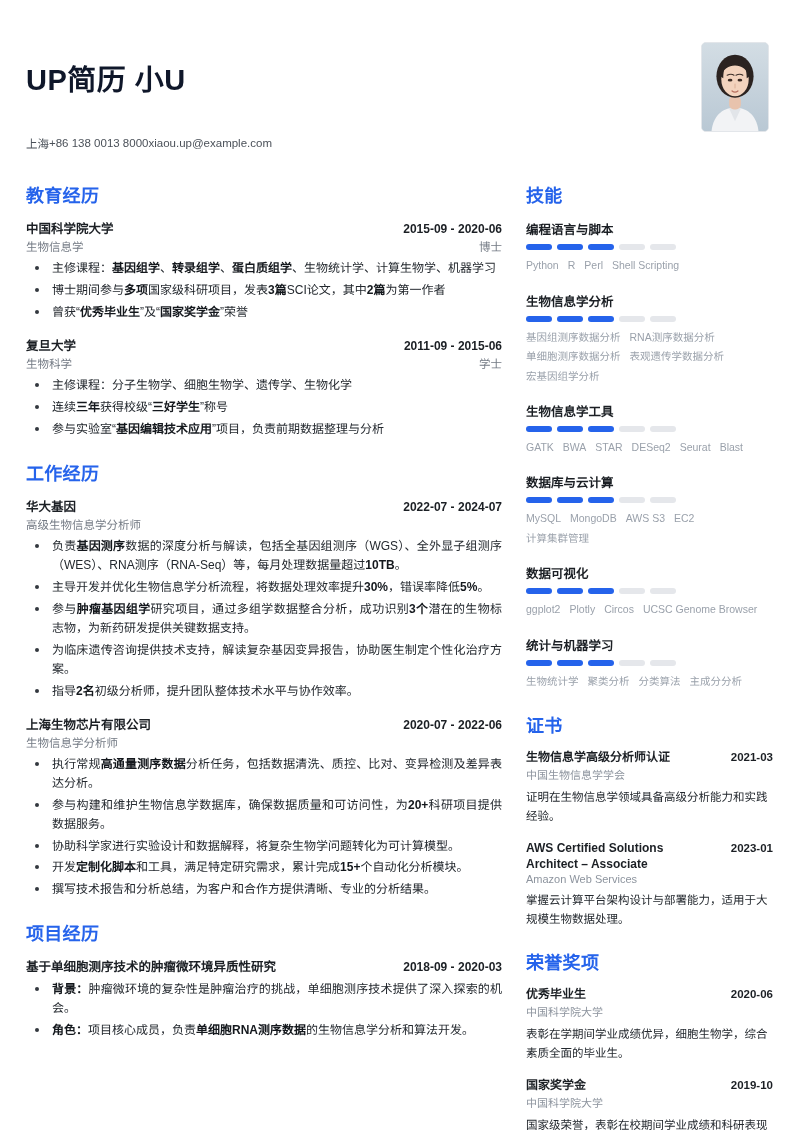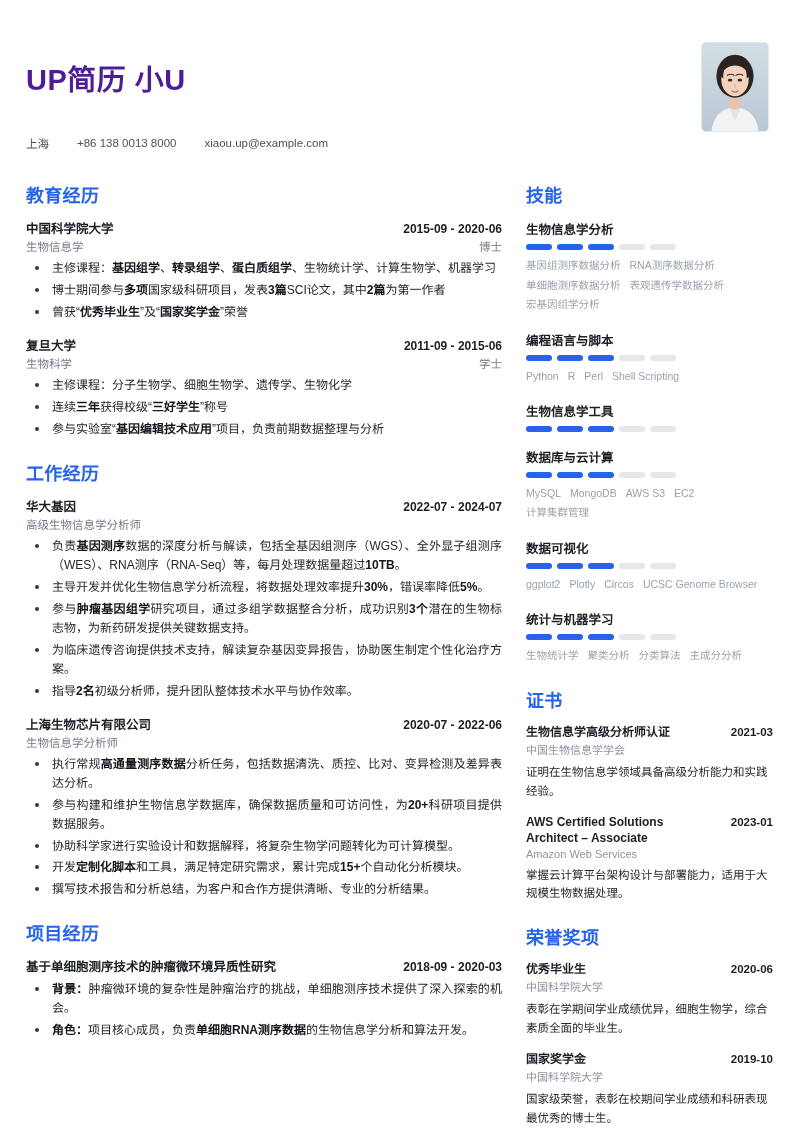--- a/index.html
+++ b/index.html
@@ -28,28 +28,27 @@
     display: flex;
     align-items: flex-start;
     justify-content: space-between;
     padding-top: 12px;
   }
   .header-left { flex: 1 1 auto; padding-top: 24px; }
   .full-name {
     font-size: 29px;
     font-weight: 700;
     letter-spacing: 0.5px;
-    color: #4c1d95;
+    color: #0f172a;
     line-height: 1.15;
   }
   .contact-row {
     margin-top: 38px;
     display: flex;
     align-items: center;
-    gap: 28px;
     font-size: 11.5px;
     color: #4b5159;
   }
   .contact-item { white-space: nowrap; }
 
   .avatar {
     width: 68px;
     height: 90px;
     border-radius: 5px;
     overflow: hidden;
@@ -360,50 +359,51 @@
       </div>
 
     </div>
 
     <div class="col-side">
 
       <div class="section">
         <div class="section-title">技能</div>
         <div>
             <div class="skill-group">
+              <div class="skill-name">编程语言与脚本</div>
+              <div class="skill-bars">
+                <span class="bar on"></span>
+                <span class="bar on"></span>
+                <span class="bar on"></span>
+                <span class="bar"></span>
+                <span class="bar"></span>
+              </div>
+              <div class="skill-tags"><span class="tag">Python</span><span class="tag">R</span><span class="tag">Perl</span><span class="tag">Shell Scripting</span></div>
+            </div>
+            <div class="skill-group">
               <div class="skill-name">生物信息学分析</div>
               <div class="skill-bars">
                 <span class="bar on"></span>
                 <span class="bar on"></span>
                 <span class="bar on"></span>
                 <span class="bar"></span>
                 <span class="bar"></span>
               </div>
               <div class="skill-tags"><span class="tag">基因组测序数据分析</span><span class="tag">RNA测序数据分析</span><span class="tag">单细胞测序数据分析</span><span class="tag">表观遗传学数据分析</span><span class="tag">宏基因组学分析</span></div>
             </div>
             <div class="skill-group">
-              <div class="skill-name">编程语言与脚本</div>
-              <div class="skill-bars">
-                <span class="bar on"></span>
-                <span class="bar on"></span>
-                <span class="bar on"></span>
-                <span class="bar"></span>
-                <span class="bar"></span>
-              </div>
-              <div class="skill-tags"><span class="tag">Python</span><span class="tag">R</span><span class="tag">Perl</span><span class="tag">Shell Scripting</span></div>
-            </div>
-            <div class="skill-group">
               <div class="skill-name">生物信息学工具</div>
               <div class="skill-bars">
                 <span class="bar on"></span>
                 <span class="bar on"></span>
                 <span class="bar on"></span>
                 <span class="bar"></span>
                 <span class="bar"></span>
               </div>
+              <div class="skill-tags"><span class="tag">GATK</span><span class="tag">BWA</span><span class="tag">STAR</span><span class="tag">DESeq2</span><span class="tag">Seurat</span><span class="tag">Blast</span></div>
             </div>
             <div class="skill-group">
               <div class="skill-name">数据库与云计算</div>
               <div class="skill-bars">
                 <span class="bar on"></span>
                 <span class="bar on"></span>
                 <span class="bar on"></span>
                 <span class="bar"></span>
                 <span class="bar"></span>
               </div>

